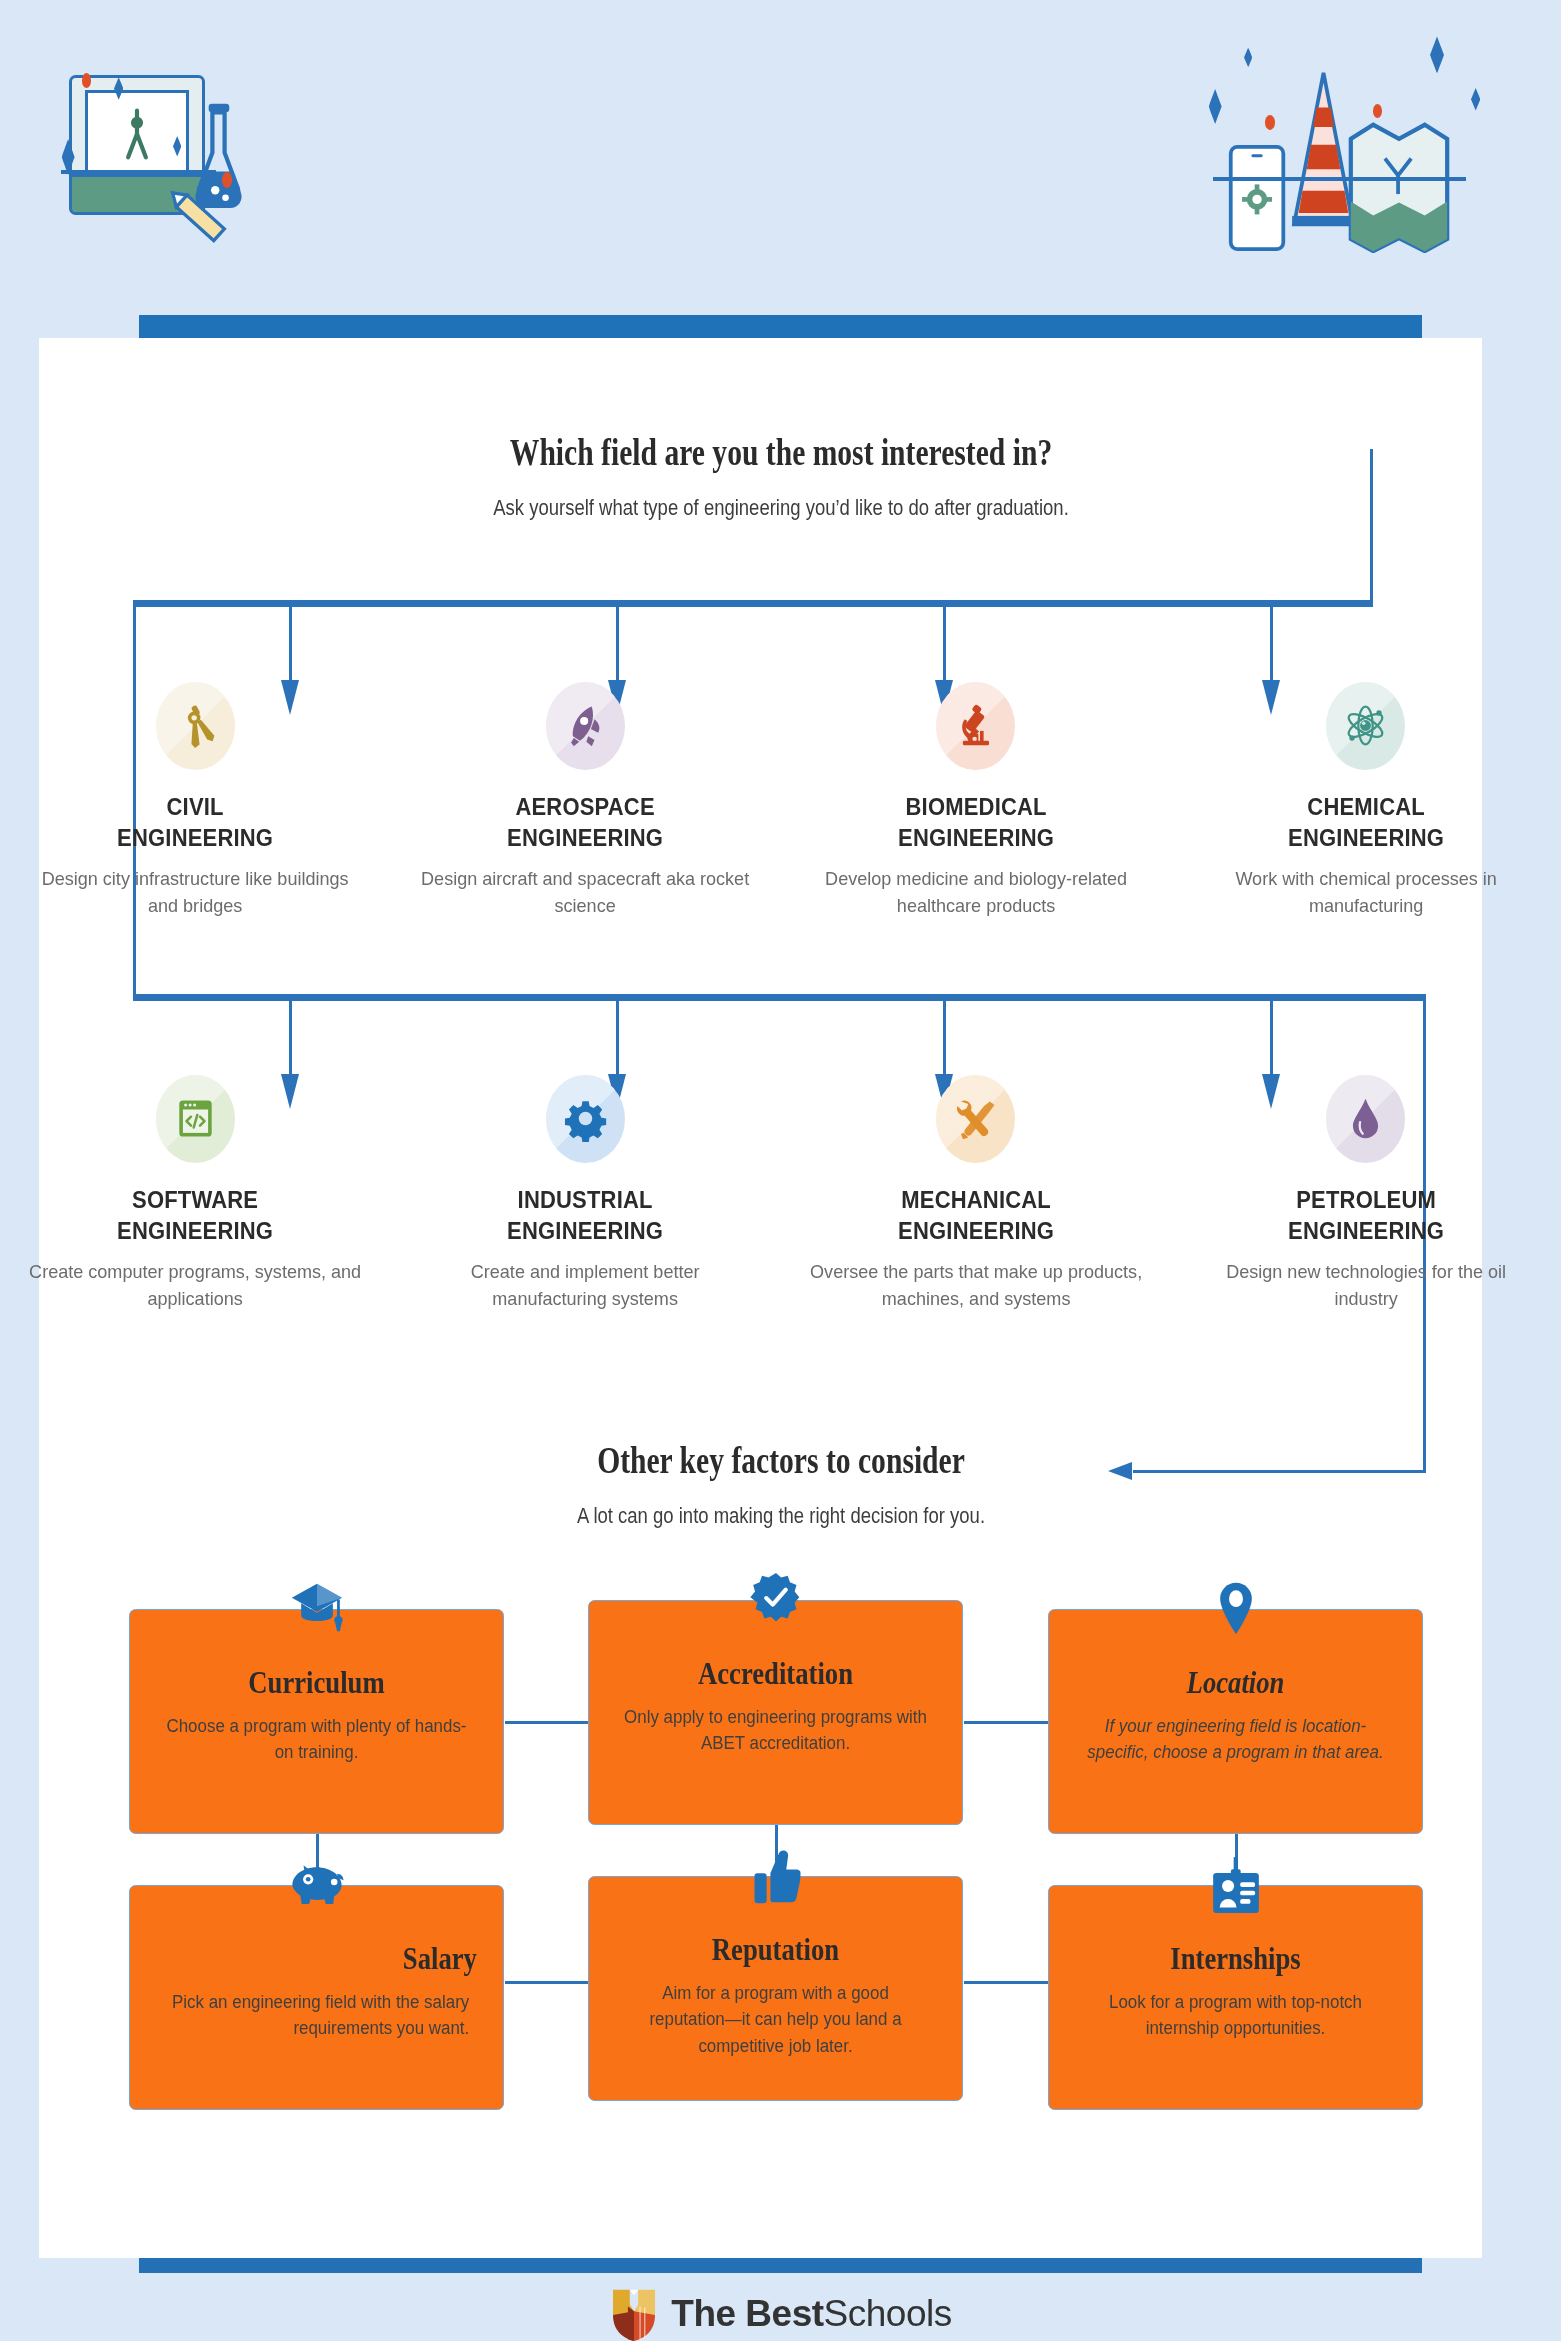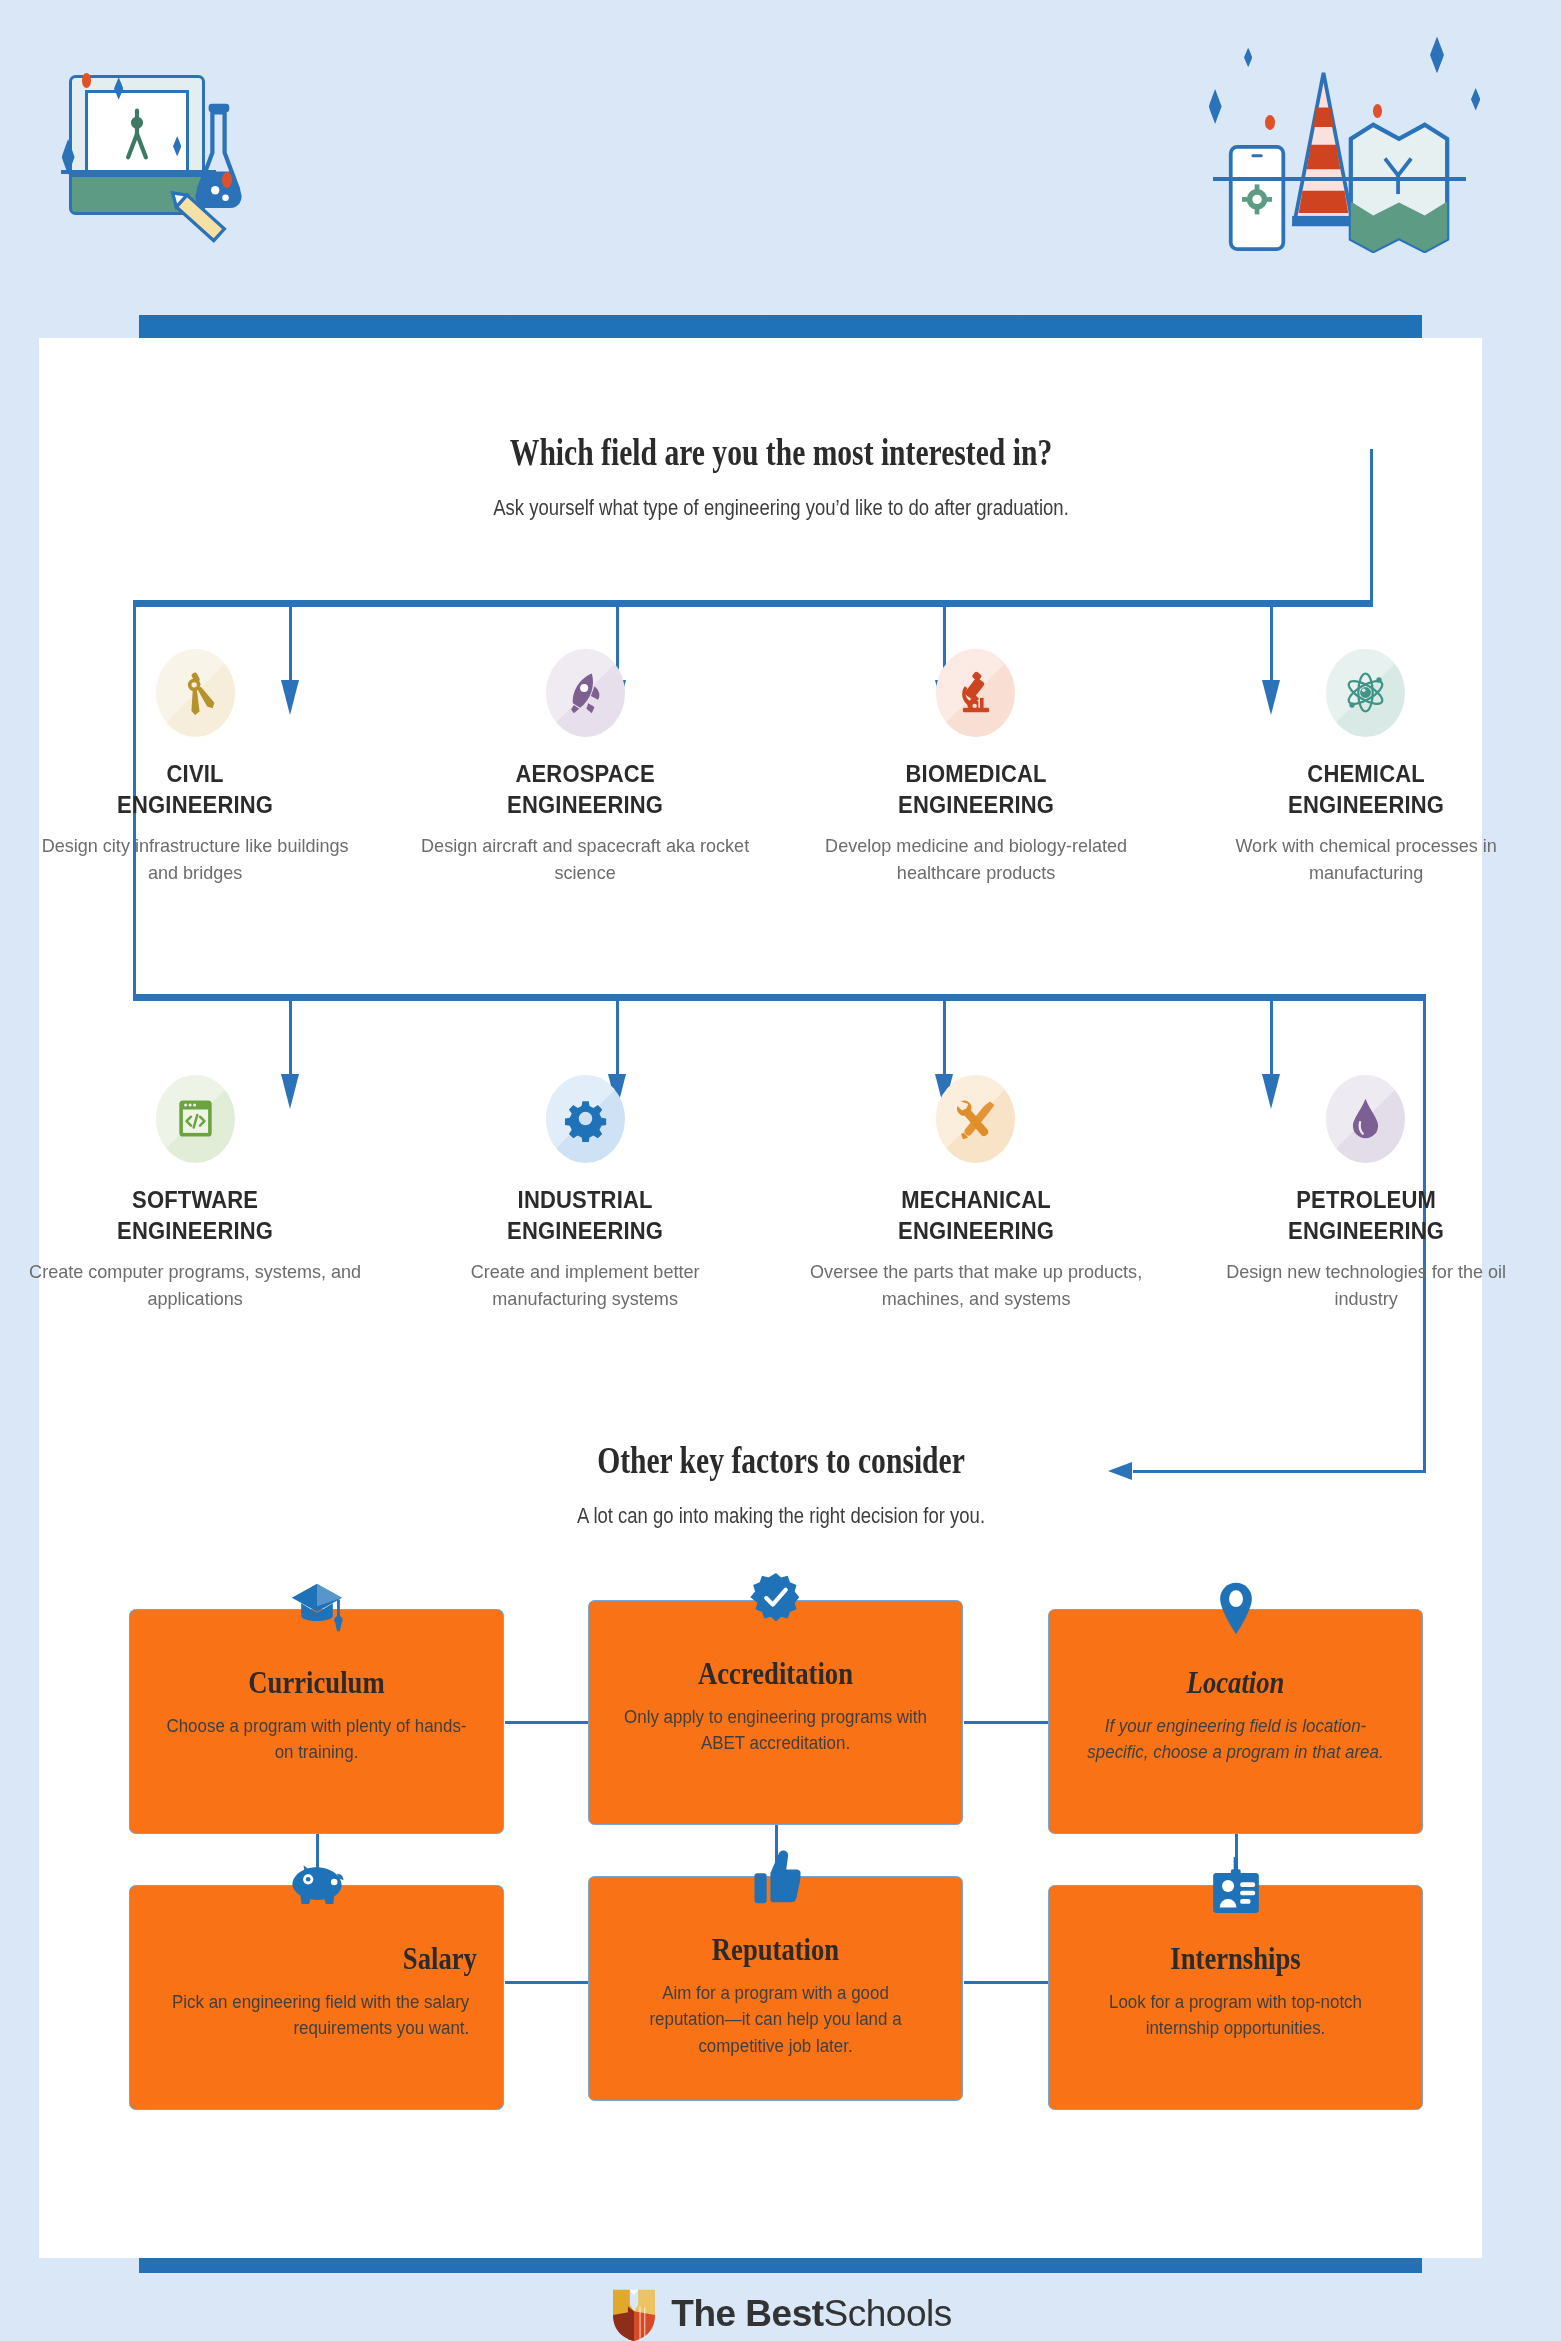--- a/index.html
+++ b/index.html
@@ -257,21 +257,21 @@
 
 <div class="ln" style="left:289px; top:607px; width:2.8px; height:75px;"></div>
 <div class="arrowdn" style="left:281px; top:680px;"></div>
 <div class="ln" style="left:616px; top:607px; width:2.8px; height:75px;"></div>
 <div class="arrowdn" style="left:608px; top:680px;"></div>
 <div class="ln" style="left:943px; top:607px; width:2.8px; height:75px;"></div>
 <div class="arrowdn" style="left:935px; top:680px;"></div>
 <div class="ln" style="left:1270px; top:607px; width:2.8px; height:75px;"></div>
 <div class="arrowdn" style="left:1262px; top:680px;"></div>
 
-<div class="fields-row" id="row1" style="top:649px;">
+<div class="fields-row" id="row1" style="top:682px;">
     <div class="field">
       <div class="ibubble" style="background:#f6eedb">
          <span class="shine"></span>
          <span><svg xmlns="http://www.w3.org/2000/svg" width="45" height="47" viewBox="0 0 100 100">
             <g fill="#b6922c">
       <rect x="44" y="6" width="13" height="22" rx="5" transform="rotate(-28 50 17)"></rect>
       <circle cx="47" cy="33" r="14"></circle>
               <circle cx="47" cy="33" r="6" fill="#f6eedb"></circle>
       <path d="M44 44 l9 0 l6 48 l-10 8 l-8 -9z"></path>
       <path d="M54 42 l8 -5 l30 36 l-4 12 l-12 -4z"></path>

